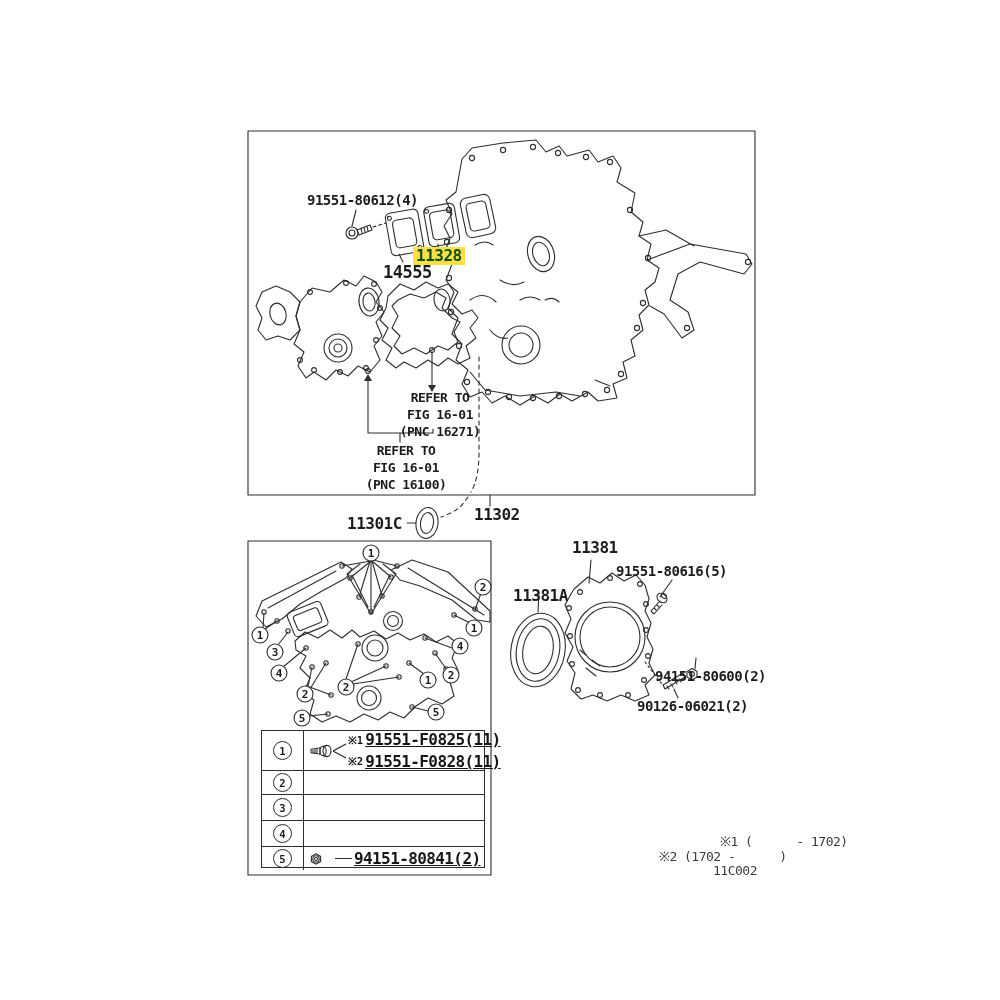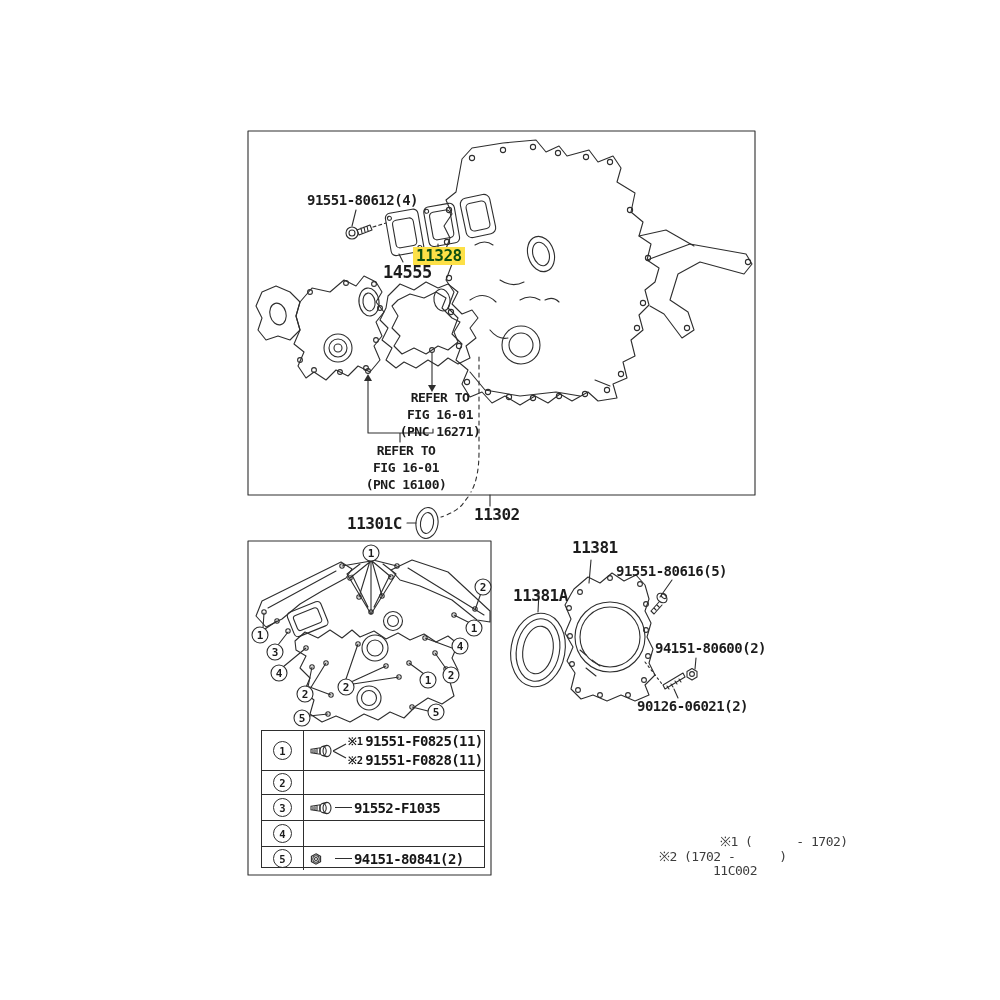--- a/index.html
+++ b/index.html
@@ -21,21 +21,21 @@
   
   .ptable{position:absolute;left:261px;top:730px;width:224px;height:138px;
           border:1.5px solid #2e2e2e;box-sizing:border-box;display:flex;flex-direction:column;background:#fff;}
   .trow{display:flex;flex:none;border-top:1.2px solid #2e2e2e;align-items:stretch;}
   .trow:first-child{border-top:none;}
   .tnum{width:41px;flex:none;border-right:1.2px solid #2e2e2e;display:flex;align-items:center;justify-content:center;}
   .circnum{width:17px;height:17px;border:1.3px solid #2e2e2e;border-radius:50%;font-size:10.5px;font-weight:bold;
            display:flex;align-items:center;justify-content:center;color:#1c1c1c;}
   .tcontent{flex:1;display:flex;align-items:center;padding-left:5px;}
   .conn{width:17px;height:0;border-top:1.3px solid #2e2e2e;margin:0 2px;flex:none;}
-  .pn{font-size:14px;font-weight:bold;letter-spacing:-0.6px;white-space:nowrap;color:#161616;}
+  .pn{font-size:16px;font-weight:bold;letter-spacing:-0.6px;white-space:nowrap;color:#161616;text-decoration:underline;}
   .note{font-size:10.5px;font-weight:bold;margin-right:2px;color:#161616;}
   .twolines{display:flex;flex-direction:column;line-height:1.35;}
   .pline{display:flex;align-items:center;}
 </style>
 </head>
 <body>
 
 <div class="canvas">
 
 <svg class="art" width="1000" height="1000" viewBox="0 0 1000 1000" fill="none" stroke="#2e2e2e" stroke-width="1.1" stroke-linecap="round" stroke-linejoin="round">
@@ -368,21 +368,21 @@
   <div>FIG 16-01</div>
   <div>(PNC 16100)</div>
 </div>
 
 <div class="lbl fs16" style="left:347px;top:514px;">11301C</div>
 <div class="lbl fs16" style="left:474px;top:505px;">11302</div>
 
 <div class="lbl fs16" style="left:572px;top:538px;">11381</div>
 <div class="lbl fs16" style="left:513px;top:586px;">11381A</div>
 <div class="lbl fs14" style="left:616px;top:563px;">91551-80616(5)</div>
-<div class="lbl fs14" style="left:655px;top:640px;text-align:right;">94151-80600(2)</div>
+<div class="lbl fs14" style="left:655px;top:668px;text-align:right;">94151-80600(2)</div>
 <div class="lbl fs14" style="left:637px;top:698px;">90126-06021(2)</div>
 
 <div class="ptable">
 
   <div class="trow" style="height:39px;">
     <div class="tnum">
       <div class="circnum">1</div>
     </div>
     <div class="tcontent">
       <svg width="24" height="14" viewBox="0 0 24 14" stroke="#2e2e2e" fill="none" stroke-width="1.1">
@@ -410,30 +410,20 @@
   <div class="trow" style="height:23px;">
     <div class="tnum">
       <div class="circnum">2</div>
     </div>
   </div>
 
   <div class="trow" style="height:25px;">
     <div class="tnum">
       <div class="circnum">3</div>
     </div>
-    <div class="tcontent">
-      <svg width="24" height="14" viewBox="0 0 24 14" stroke="#2e2e2e" fill="none" stroke-width="1.1">
-        <path d="M2,5.2 L11,3.8 L11,10.2 L2,8.8 Z M4,5 V9 M6,4.8 V9.2 M8,4.6 V9.4"></path>
-        <ellipse cx="14" cy="7" rx="3.2" ry="4.6"></ellipse>
-            <ellipse cx="18" cy="7" rx="4" ry="5.6"></ellipse>
-        <path d="M14,2.4 L18,1.4 M14,11.6 L18,12.6"></path>
-      </svg>
-      <div class="conn"></div>
-      <span class="pn">91552-F1035</span>
-    </div>
   </div>
 
   <div class="trow" style="height:25px;">
     <div class="tnum">
       <div class="circnum">4</div>
     </div>
   </div>
 
   <div class="trow" style="height:23px;">
     <div class="tnum">

